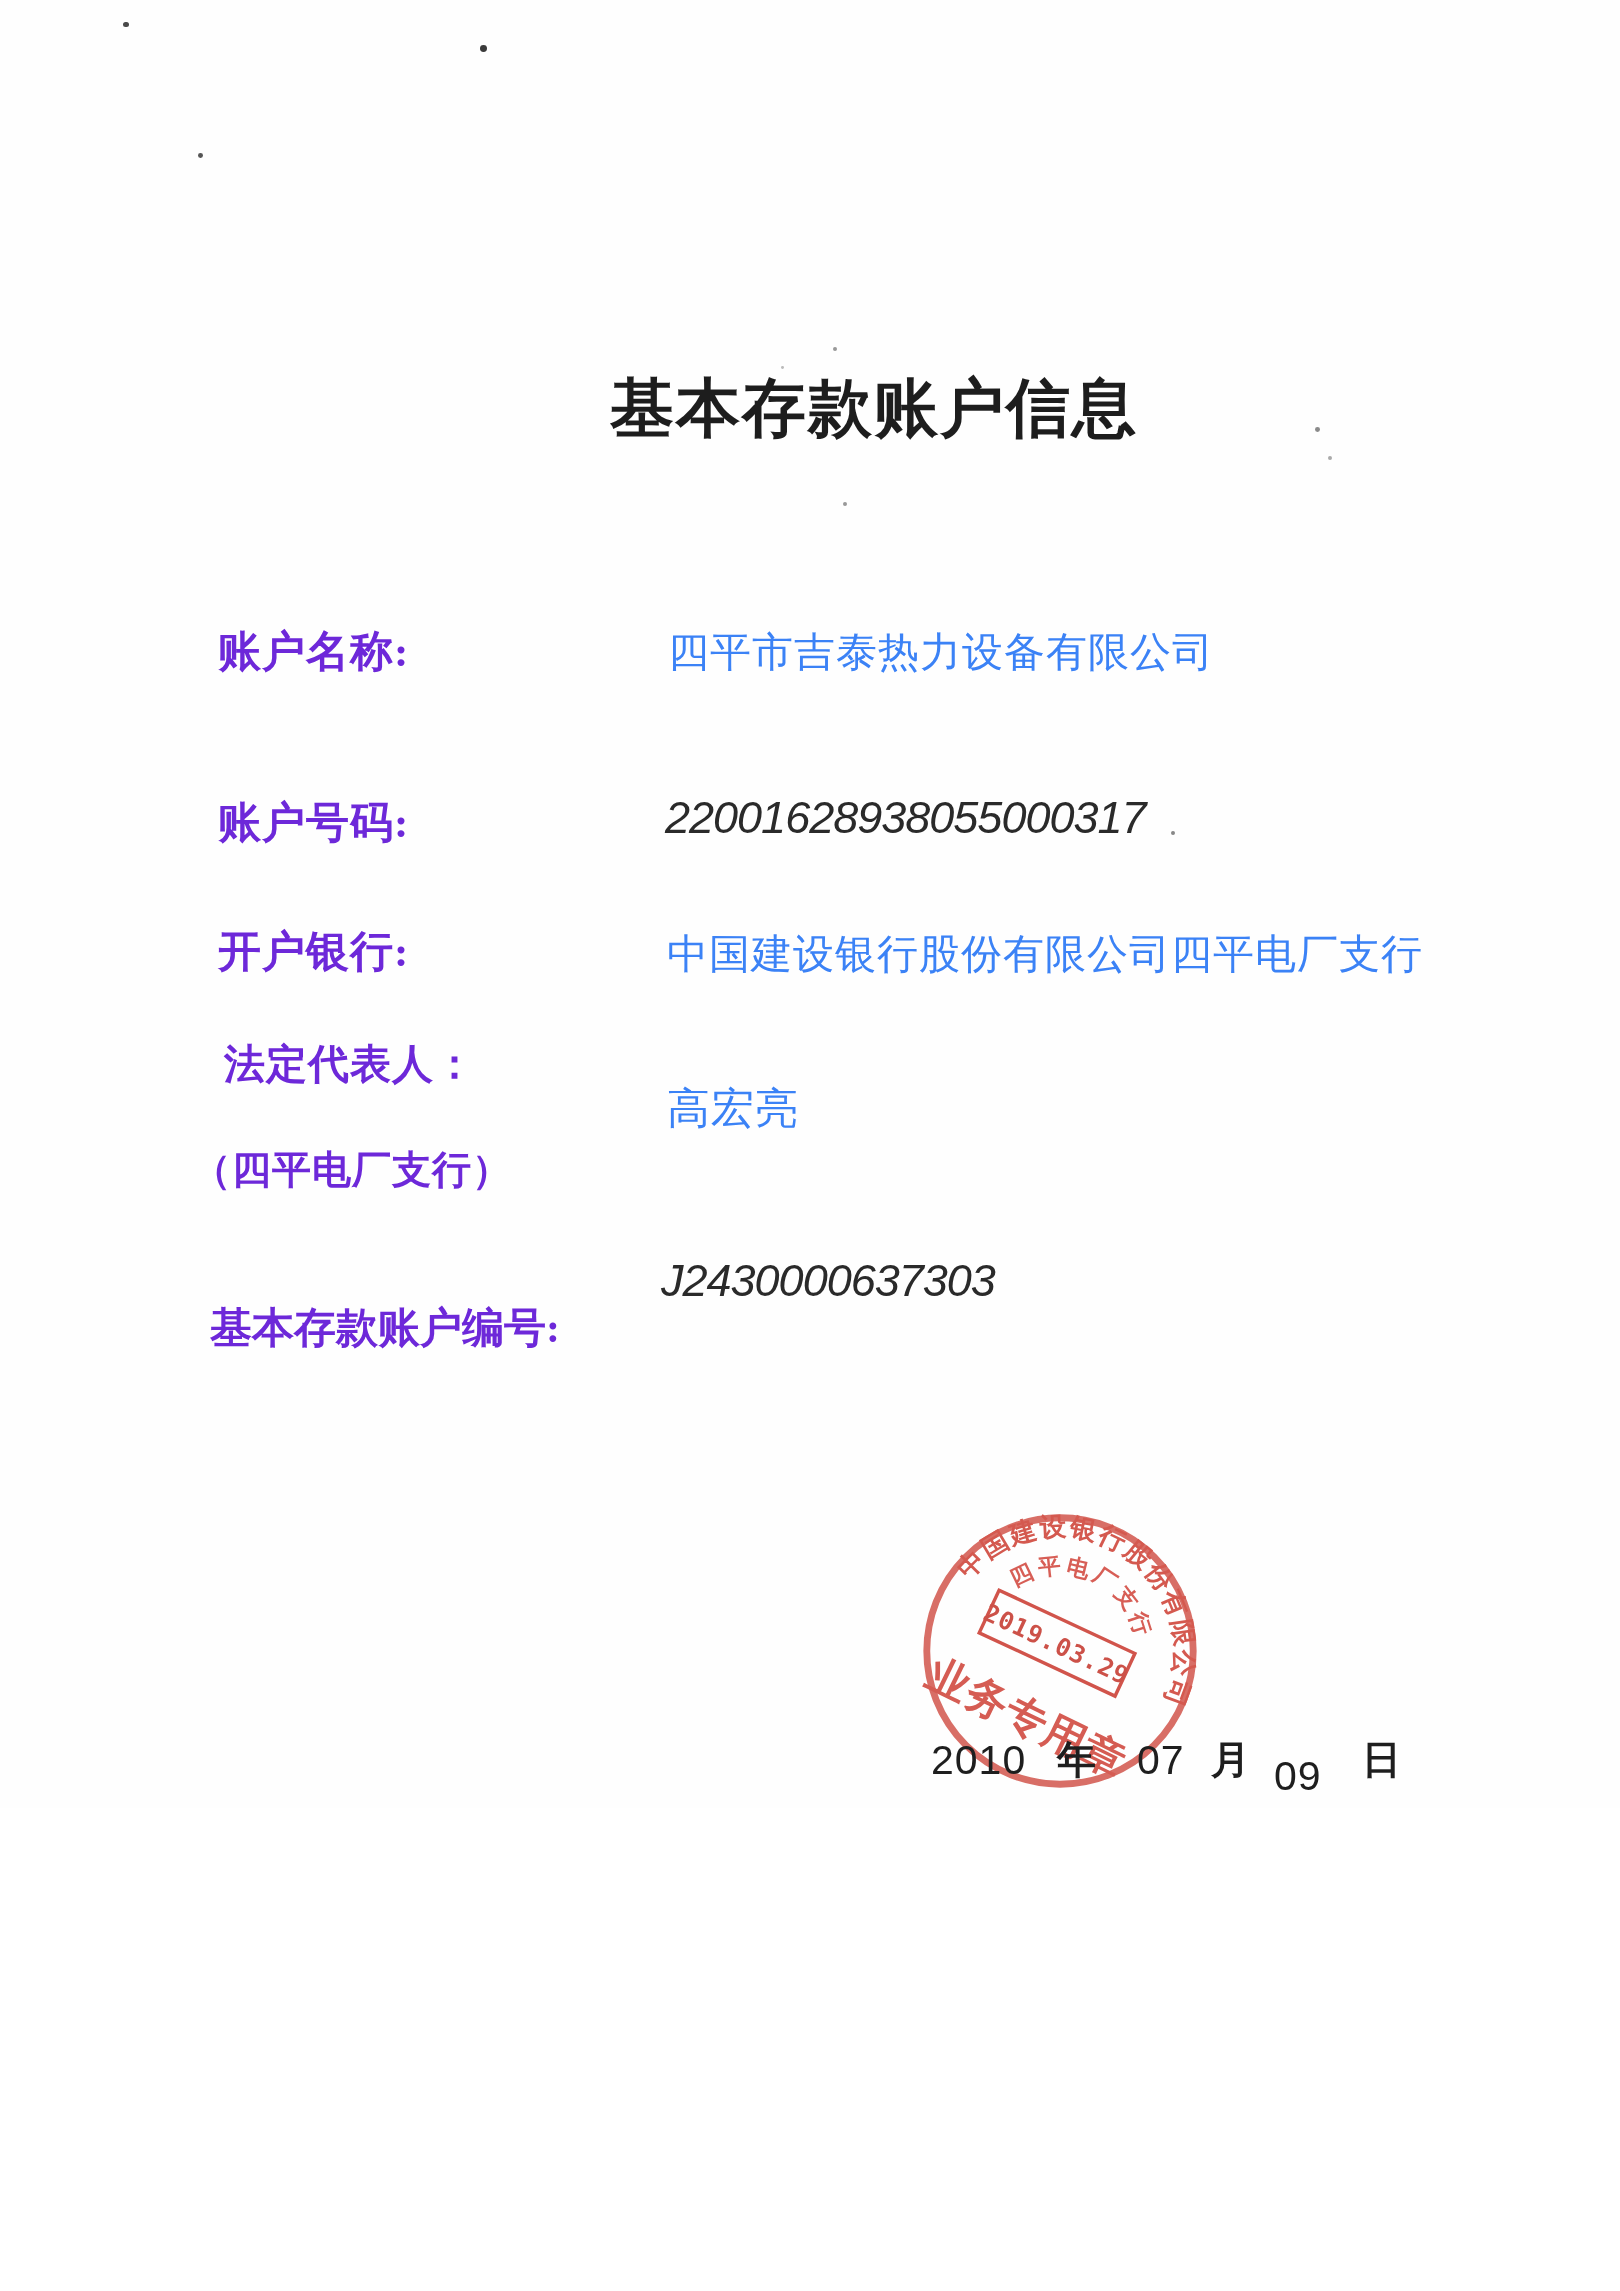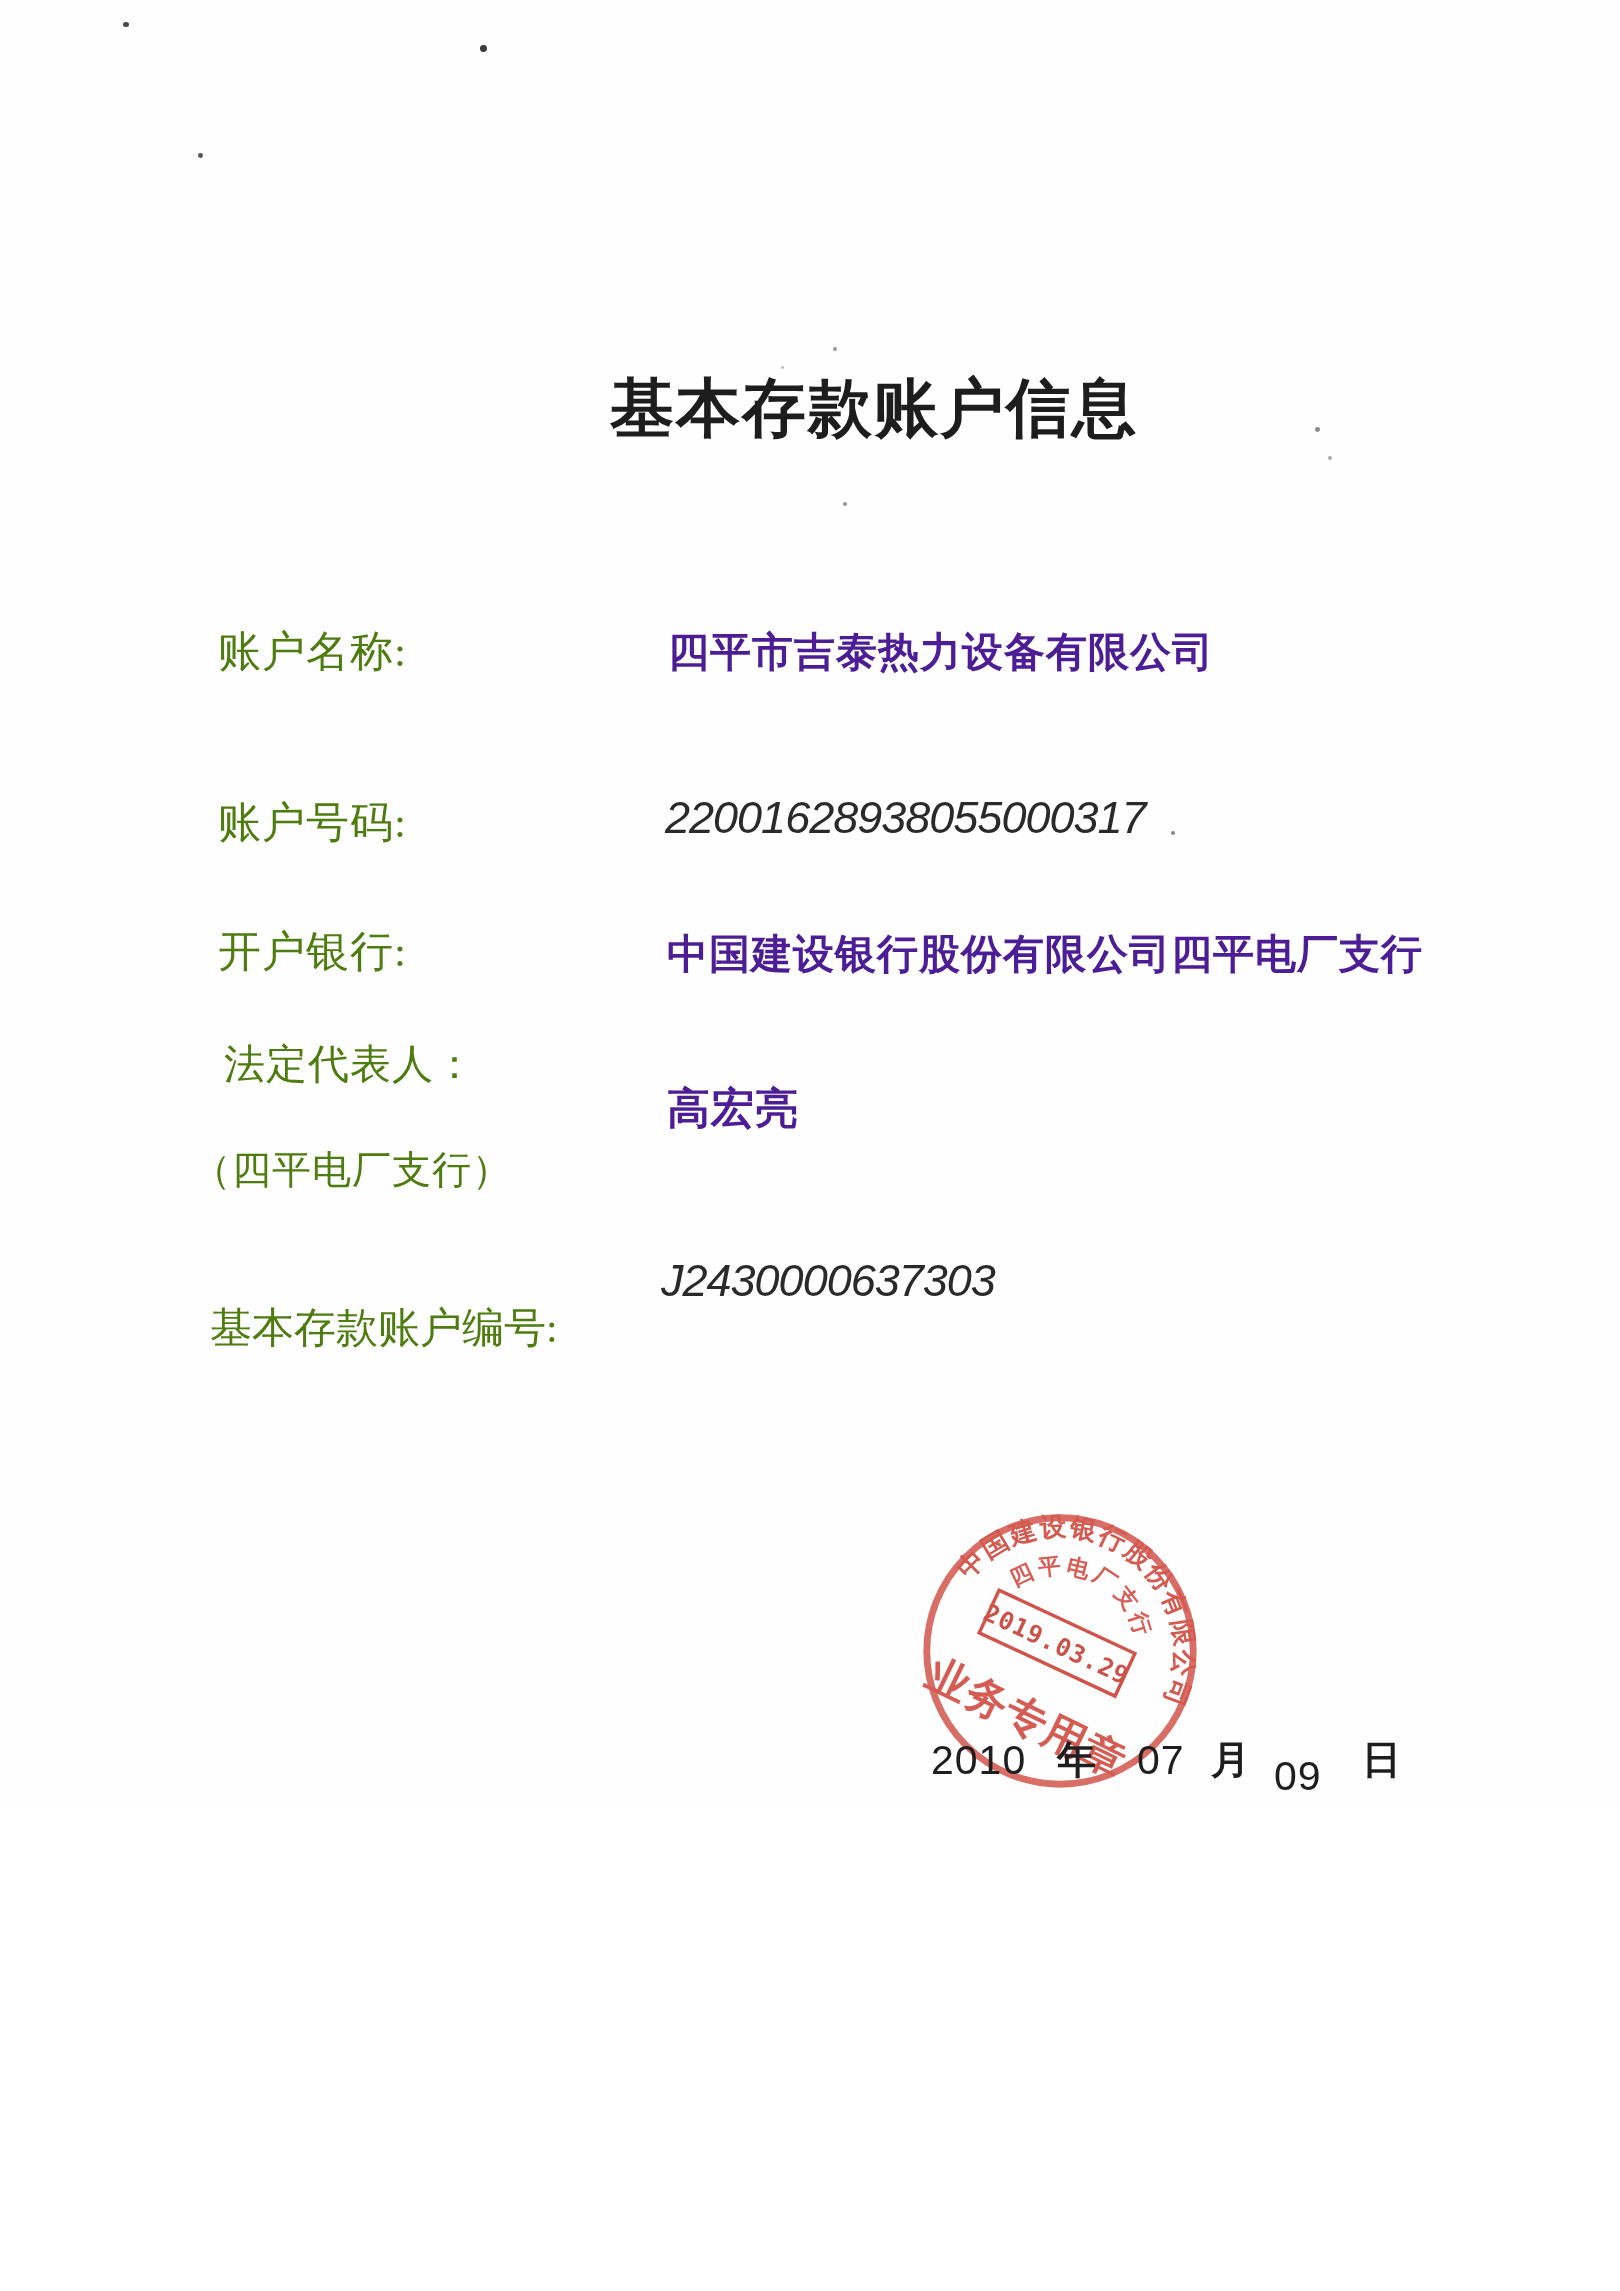--- a/index.html
+++ b/index.html
@@ -9,24 +9,24 @@
     background:#fefefe;
     overflow:hidden;
     font-family:"Liberation Serif","DejaVu Serif",serif;
     color:#232323;
   }
   .abs{position:absolute;white-space:nowrap;}
   .doc-title{
     font-size:64px;font-weight:700;letter-spacing:2px;color:#1d1d1d;
   }
   .lbl{
-    font-size:43px;font-weight:400;letter-spacing:1px;color:#4d7c0f;
+    font-size:43px;font-weight:700;letter-spacing:1px;color:#6d28d9;
   }
   .val{
-    font-size:41px;font-weight:700;letter-spacing:1px;color:#4c1d95;
+    font-size:41px;font-weight:400;letter-spacing:1px;color:#3b82f6;
   }
   .num{
     font-family:"Liberation Sans","DejaVu Sans",sans-serif;
     font-size:45px;font-weight:400;letter-spacing:-1px;color:#2a2a2a;font-style:italic;
   }
   .date-digit{
     font-family:"Liberation Sans","DejaVu Sans",sans-serif;
     font-size:41px;font-weight:500;color:#1e1e1e;letter-spacing:1px;
   }
   .date-cjk{

